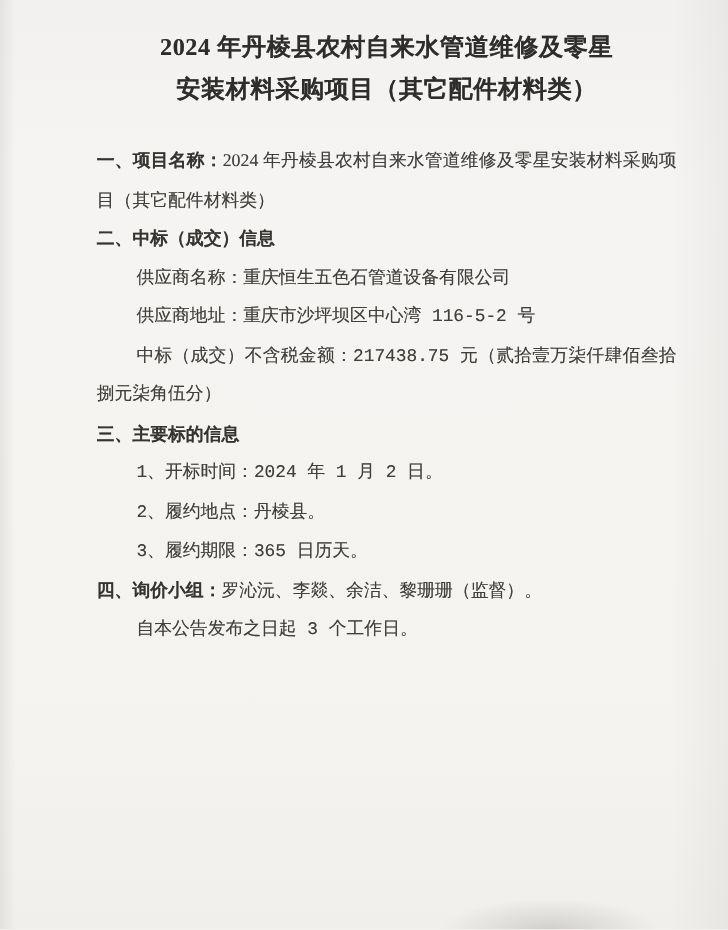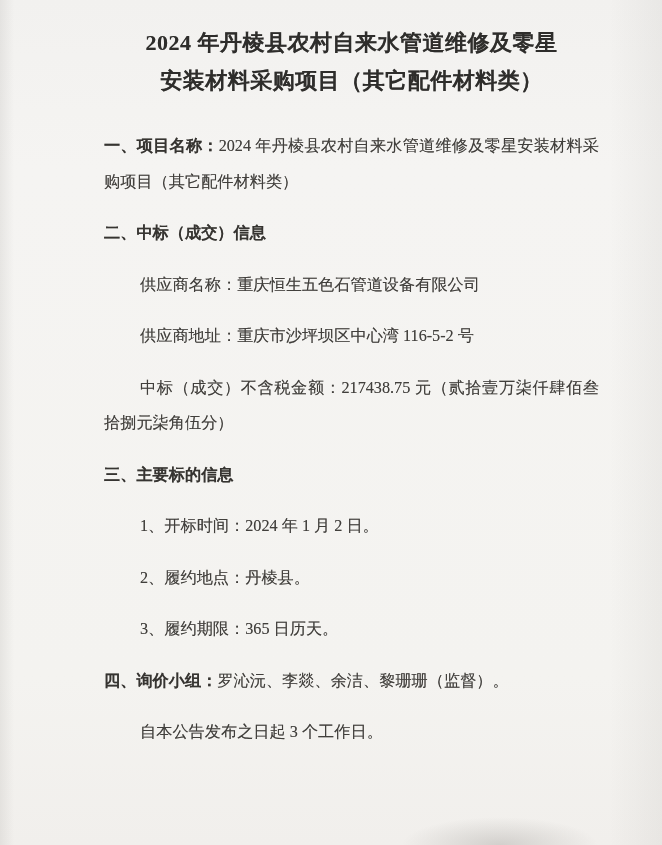--- a/index.html
+++ b/index.html
@@ -30,22 +30,22 @@
     letter-spacing: 0.5px;
     text-shadow: 0 0 0.6px rgba(46,45,43,0.55);
   }
   .body {
     margin-top: 29px;
     font-size: 16.2px;
     line-height: 35.5px;
     text-align: justify;
     text-shadow: 0 0 0.5px rgba(65,63,60,0.5);
   }
-  .para { margin: 16px; }
-  .ind { text-indent: 36px; }
+  .para { margin: 0; }
+  .ind { text-indent: 36px; font-family: Liberation Mono, monospace; }
   .b { font-weight: bold; color: #363431; }
 </style>
 </head>
 <body>
 
 <div class="page">
 
   <div class="title">
     <div>2024 年丹棱县农村自来水管道维修及零星</div>
     <div>安装材料采购项目（其它配件材料类）</div>

